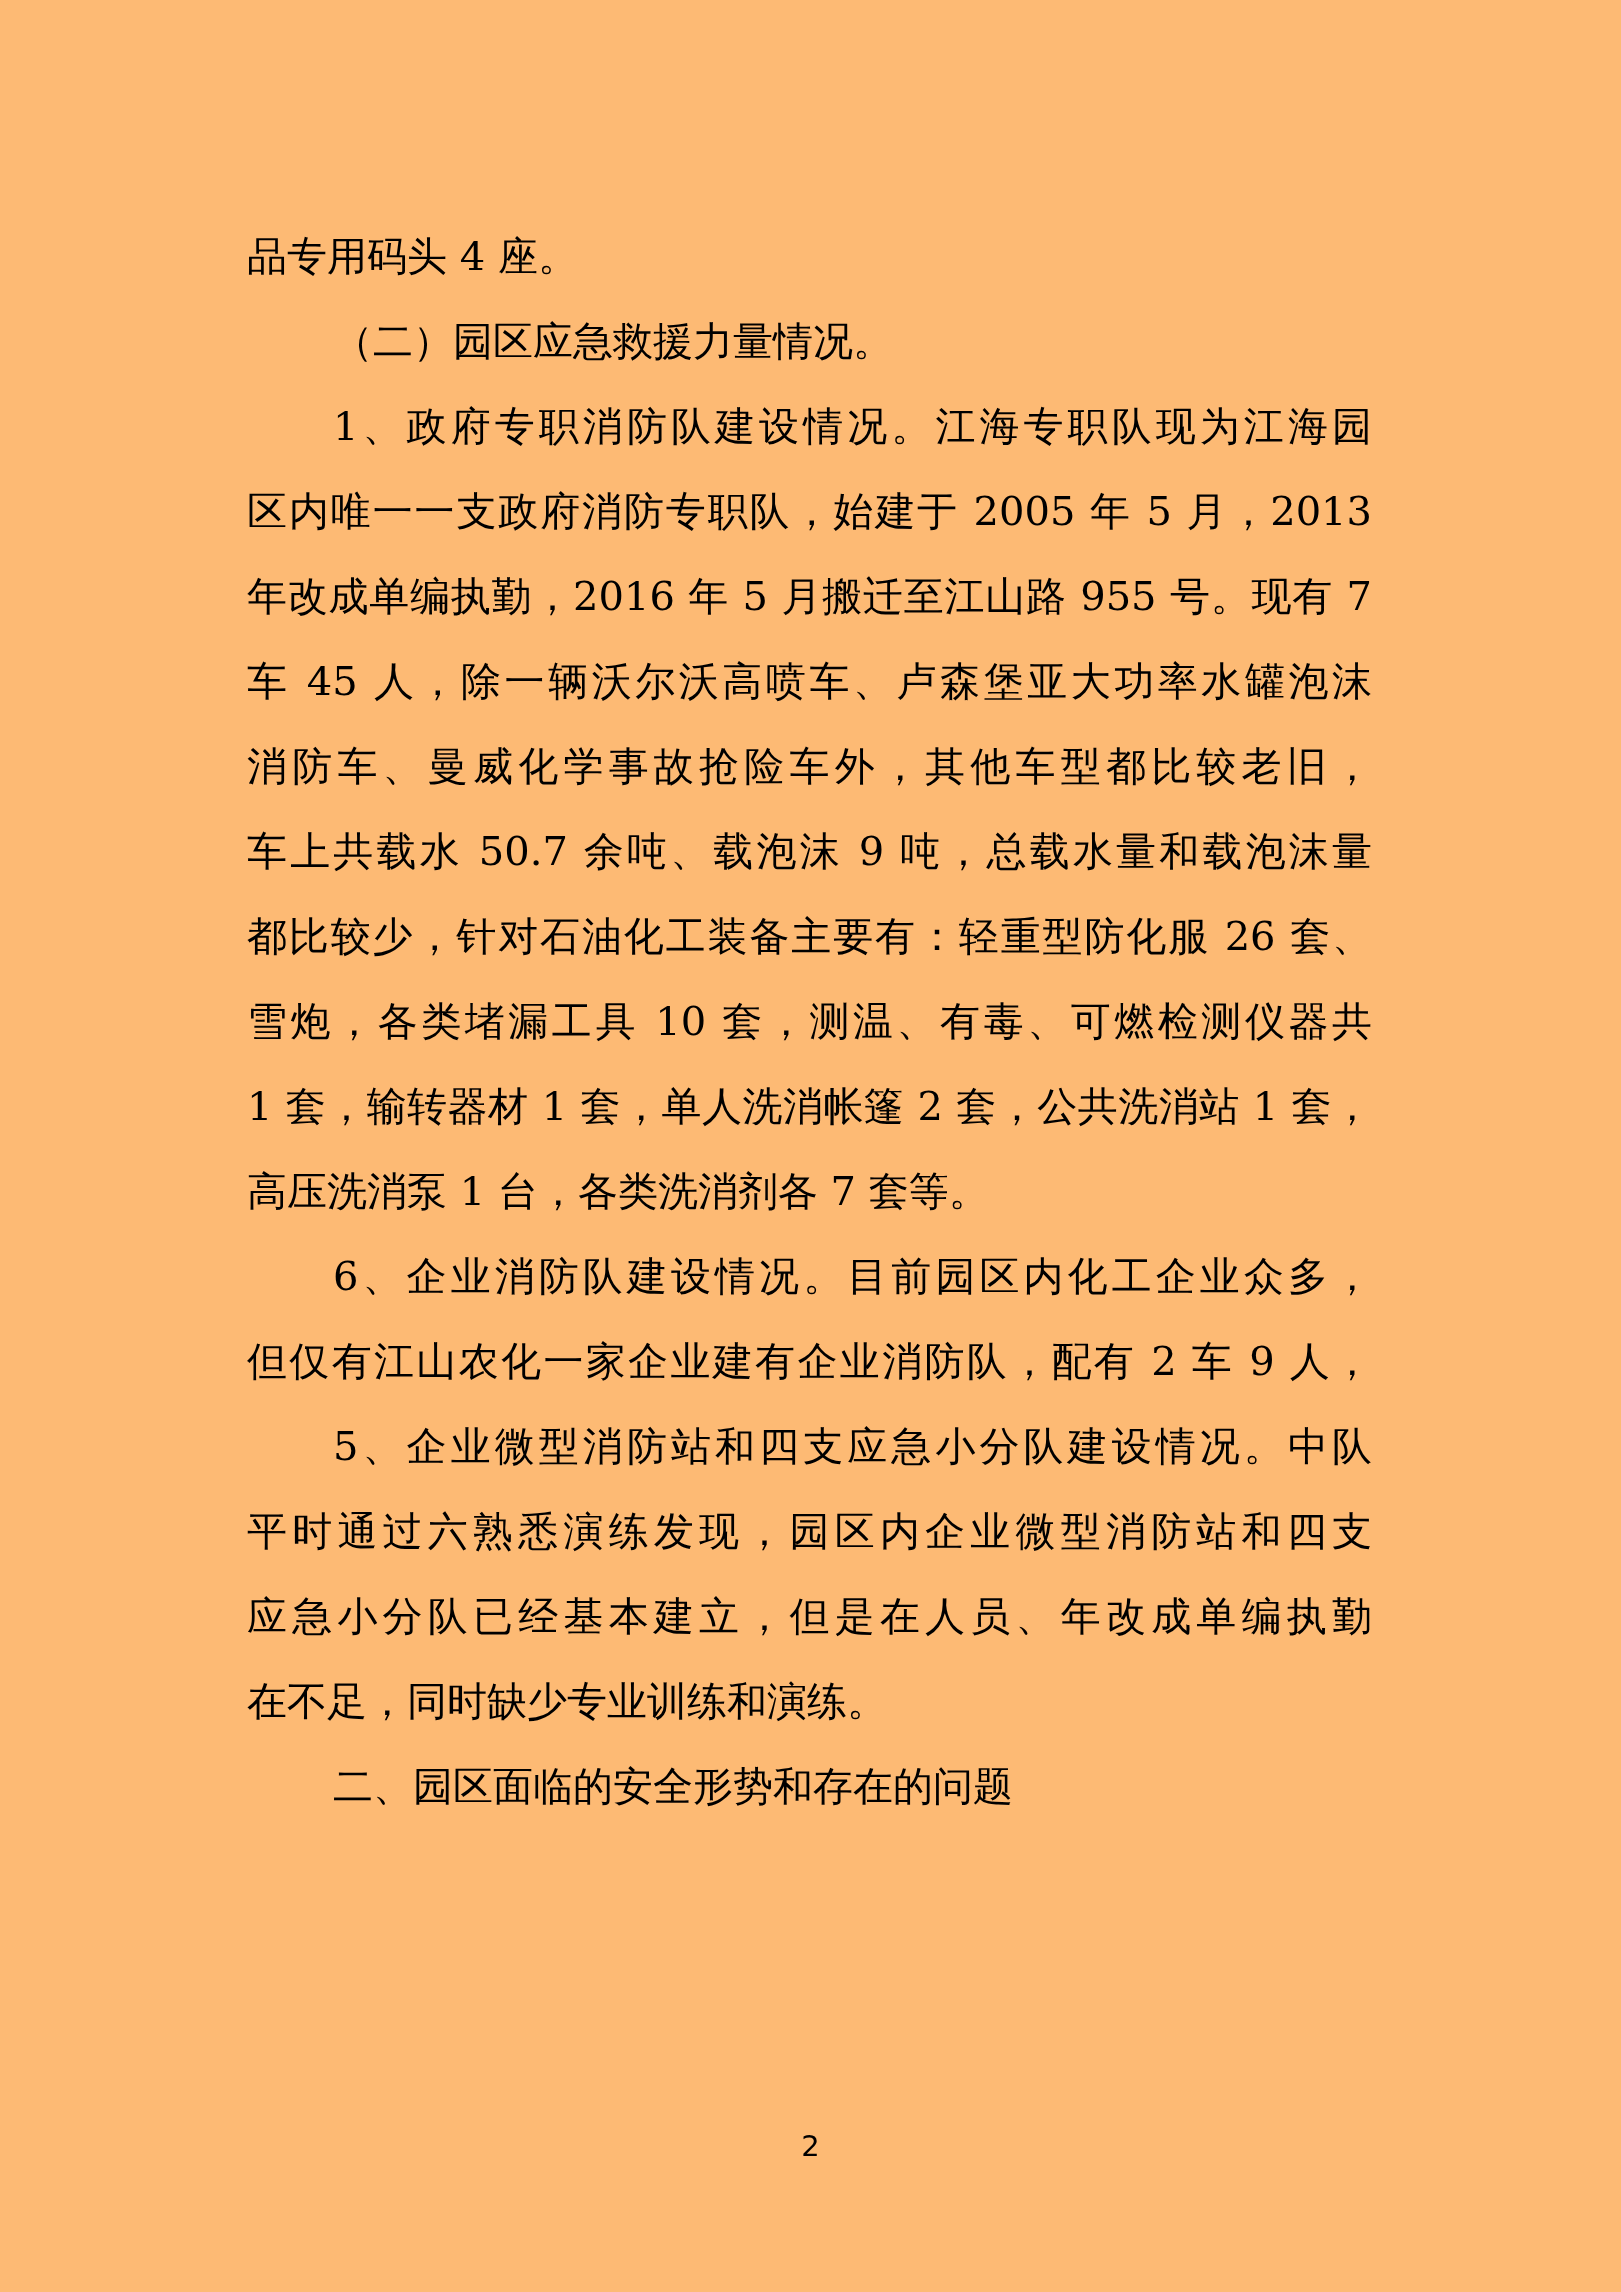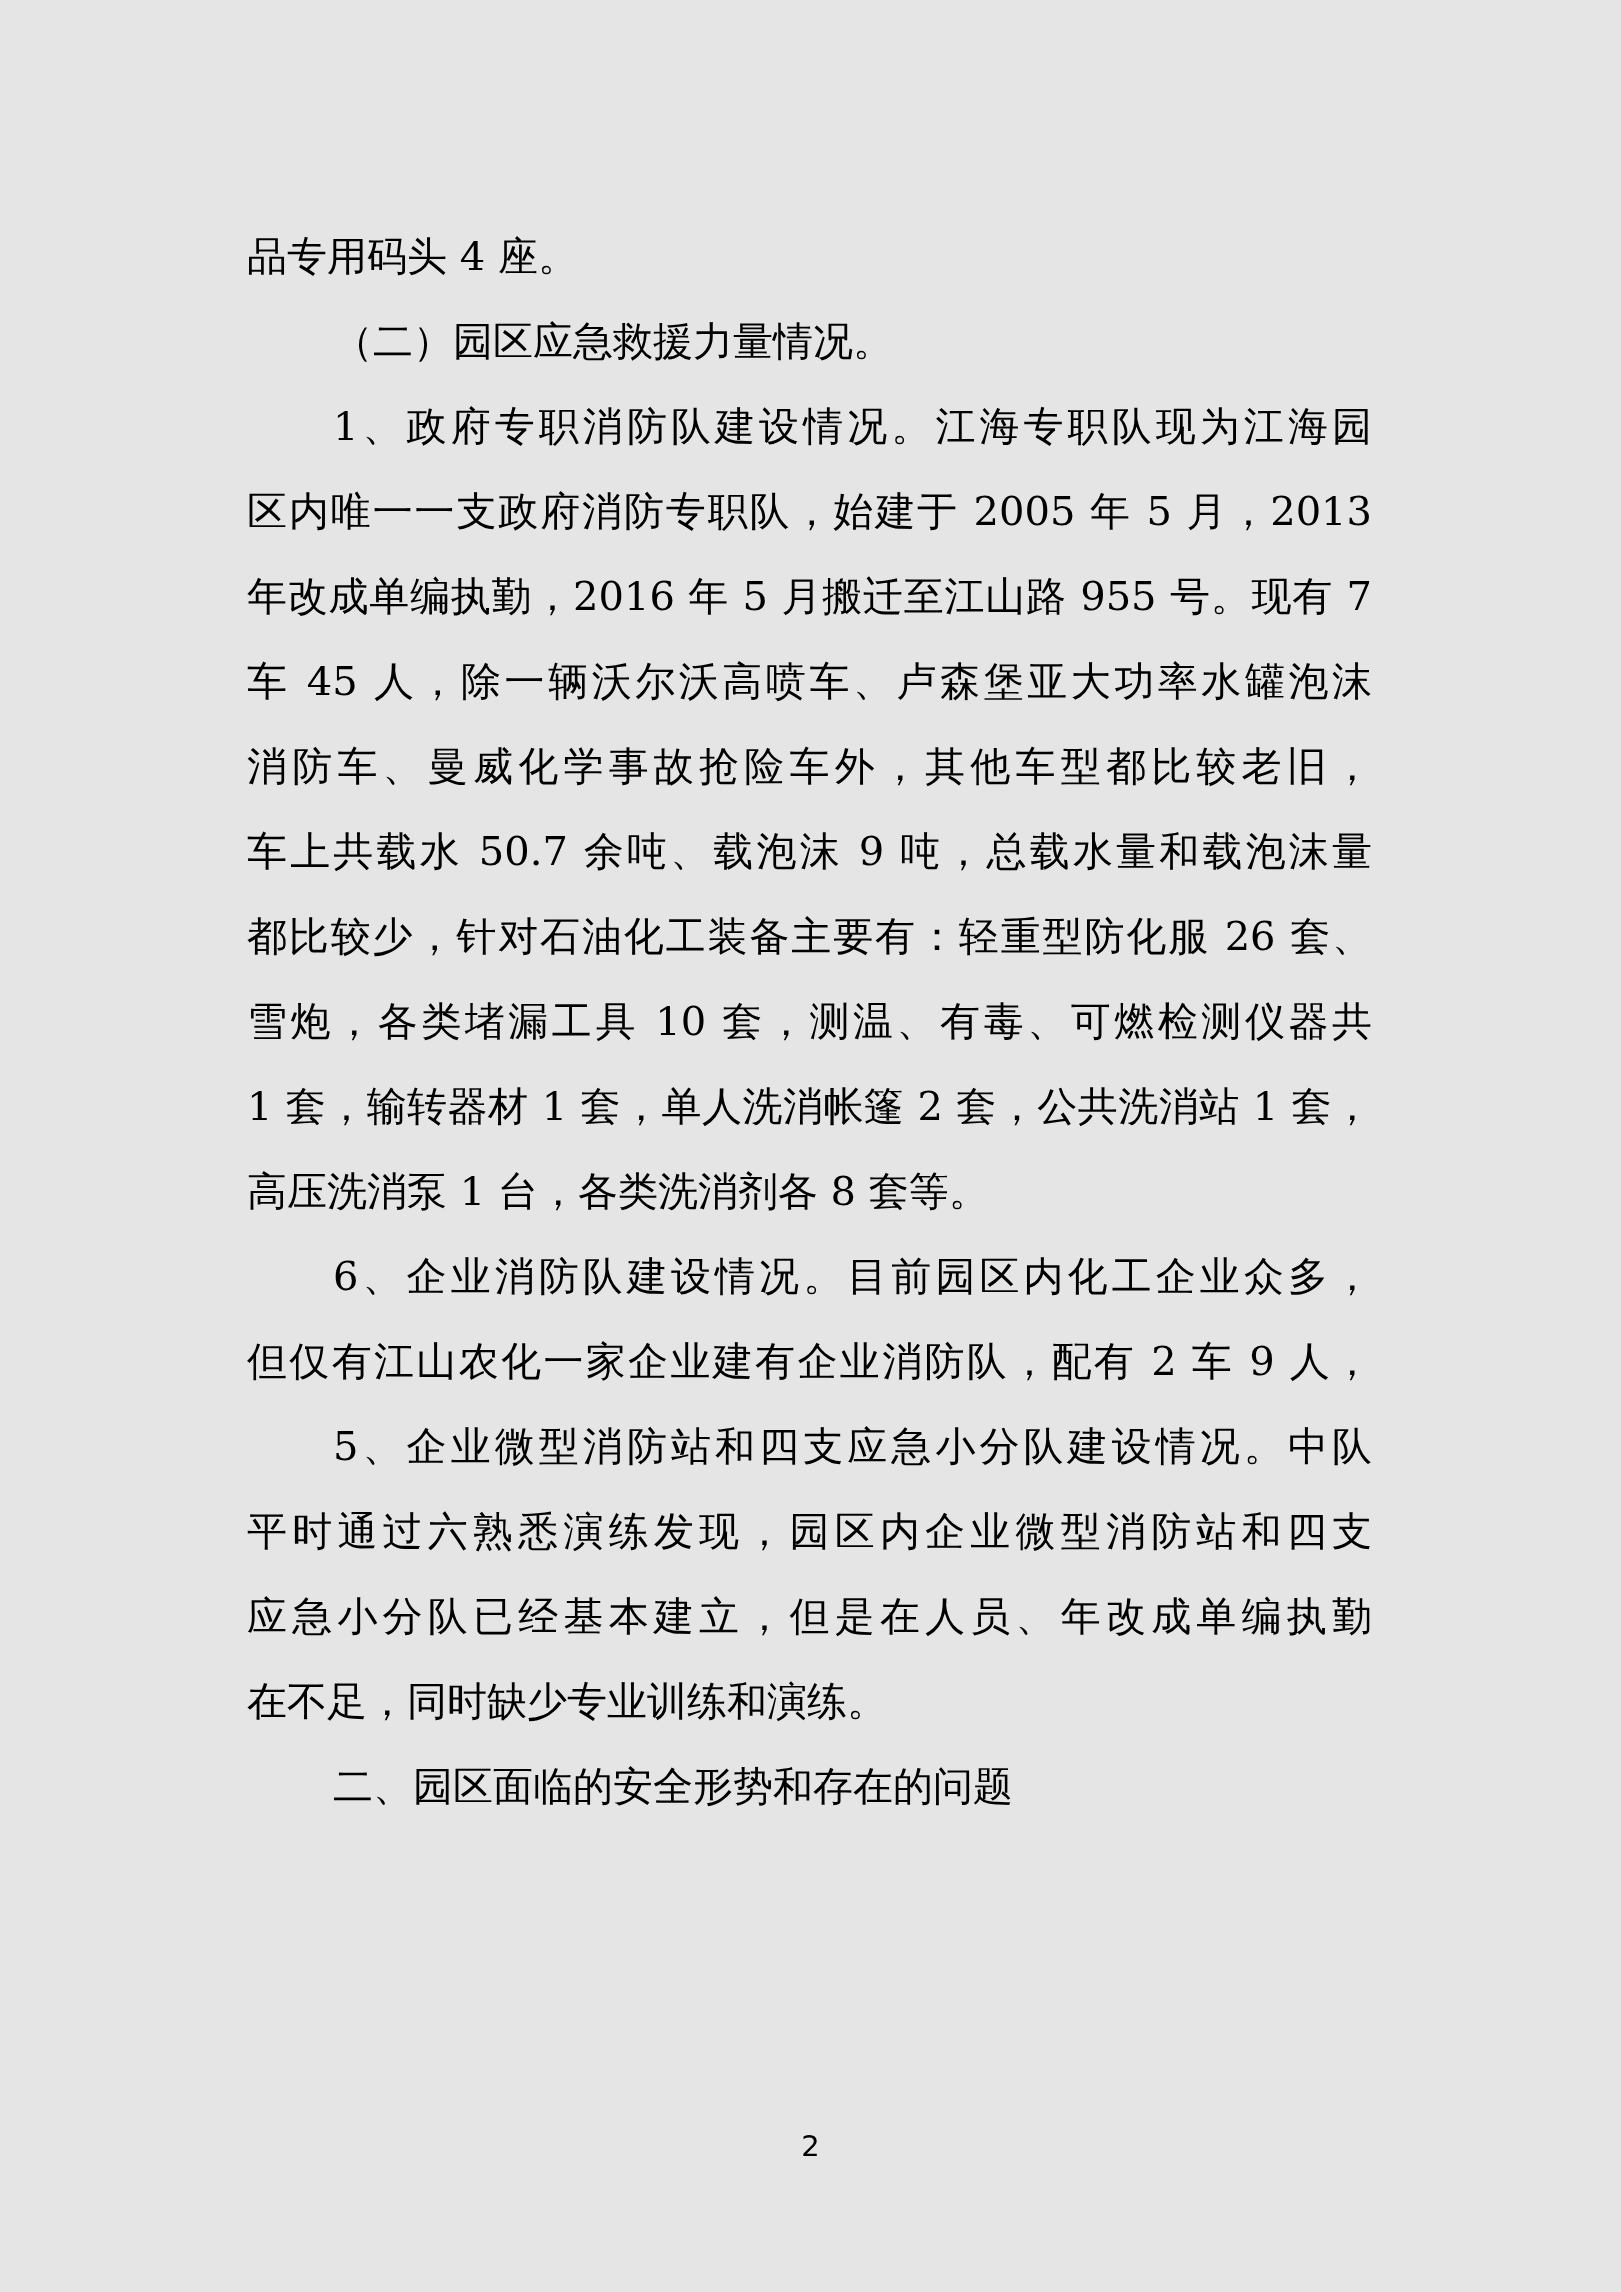--- a/index.html
+++ b/index.html
@@ -1,18 +1,18 @@
 <!DOCTYPE html>
 <html><head>
 <meta charset="utf-8">
 <style>
   html, body { margin: 0; padding: 0; background: #ffffff; }
   body { width: 1621px; height: 2293px; position: relative; overflow: hidden;
          font-family: "DejaVu Serif", "Liberation Serif", serif; color: #000; }
-  .page { position: absolute; left: 0; top: 0; width: 1621px; height: 2293px; background: #e5e5e5; }
+  .page { position: absolute; left: 0; top: 0; width: 1621px; height: 2293px; background: #fdba74; }
   .body-text { position: absolute; left: 247px; top: 214px; width: 1125px; }
   .line { height: 85px; line-height: 85px; font-size: 40px; white-space: nowrap;
           display: block; text-align: justify; text-align-last: justify; overflow: visible; }
   .line.last { text-align-last: left; }
   .line.indent { padding-left: 86px; }
   .page-number { position: absolute; left: 0; width: 1621px; top: 2127px; text-align: center;
                  font-family: "DejaVu Sans", "Liberation Sans", sans-serif; font-size: 29px; line-height: 39px; }
 </style>
 </head>
 <body>
@@ -23,21 +23,21 @@
     <div class="line indent last">（二）园区应急救援力量情况。</div>
     <div class="line indent">1、政府专职消防队建设情况。江海专职队现为江海园</div>
     <div class="line">区内唯一一支政府消防专职队，始建于 2005 年 5 月，2013</div>
     <div class="line">年改成单编执勤，2016 年 5 月搬迁至江山路 955 号。现有 7</div>
     <div class="line">车 45 人，除一辆沃尔沃高喷车、卢森堡亚大功率水罐泡沫</div>
     <div class="line">消防车、曼威化学事故抢险车外，其他车型都比较老旧，</div>
     <div class="line">车上共载水 50.7 余吨、载泡沫 9 吨，总载水量和载泡沫量</div>
     <div class="line">都比较少，针对石油化工装备主要有：轻重型防化服 26 套、</div>
     <div class="line">雪炮，各类堵漏工具 10 套，测温、有毒、可燃检测仪器共</div>
     <div class="line">1 套，输转器材 1 套，单人洗消帐篷 2 套，公共洗消站 1 套，</div>
-    <div class="line last">高压洗消泵 1 台，各类洗消剂各 8 套等。</div>
+    <div class="line last">高压洗消泵 1 台，各类洗消剂各 7 套等。</div>
     <div class="line indent">6、企业消防队建设情况。目前园区内化工企业众多，</div>
     <div class="line">但仅有江山农化一家企业建有企业消防队，配有 2 车 9 人，</div>
     <div class="line indent">5、企业微型消防站和四支应急小分队建设情况。中队</div>
     <div class="line">平时通过六熟悉演练发现，园区内企业微型消防站和四支</div>
     <div class="line">应急小分队已经基本建立，但是在人员、年改成单编执勤</div>
     <div class="line last">在不足，同时缺少专业训练和演练。</div>
     <div class="line indent last">二、园区面临的安全形势和存在的问题</div>
   </div>
   <div class="page-number">2</div>
 </div>

